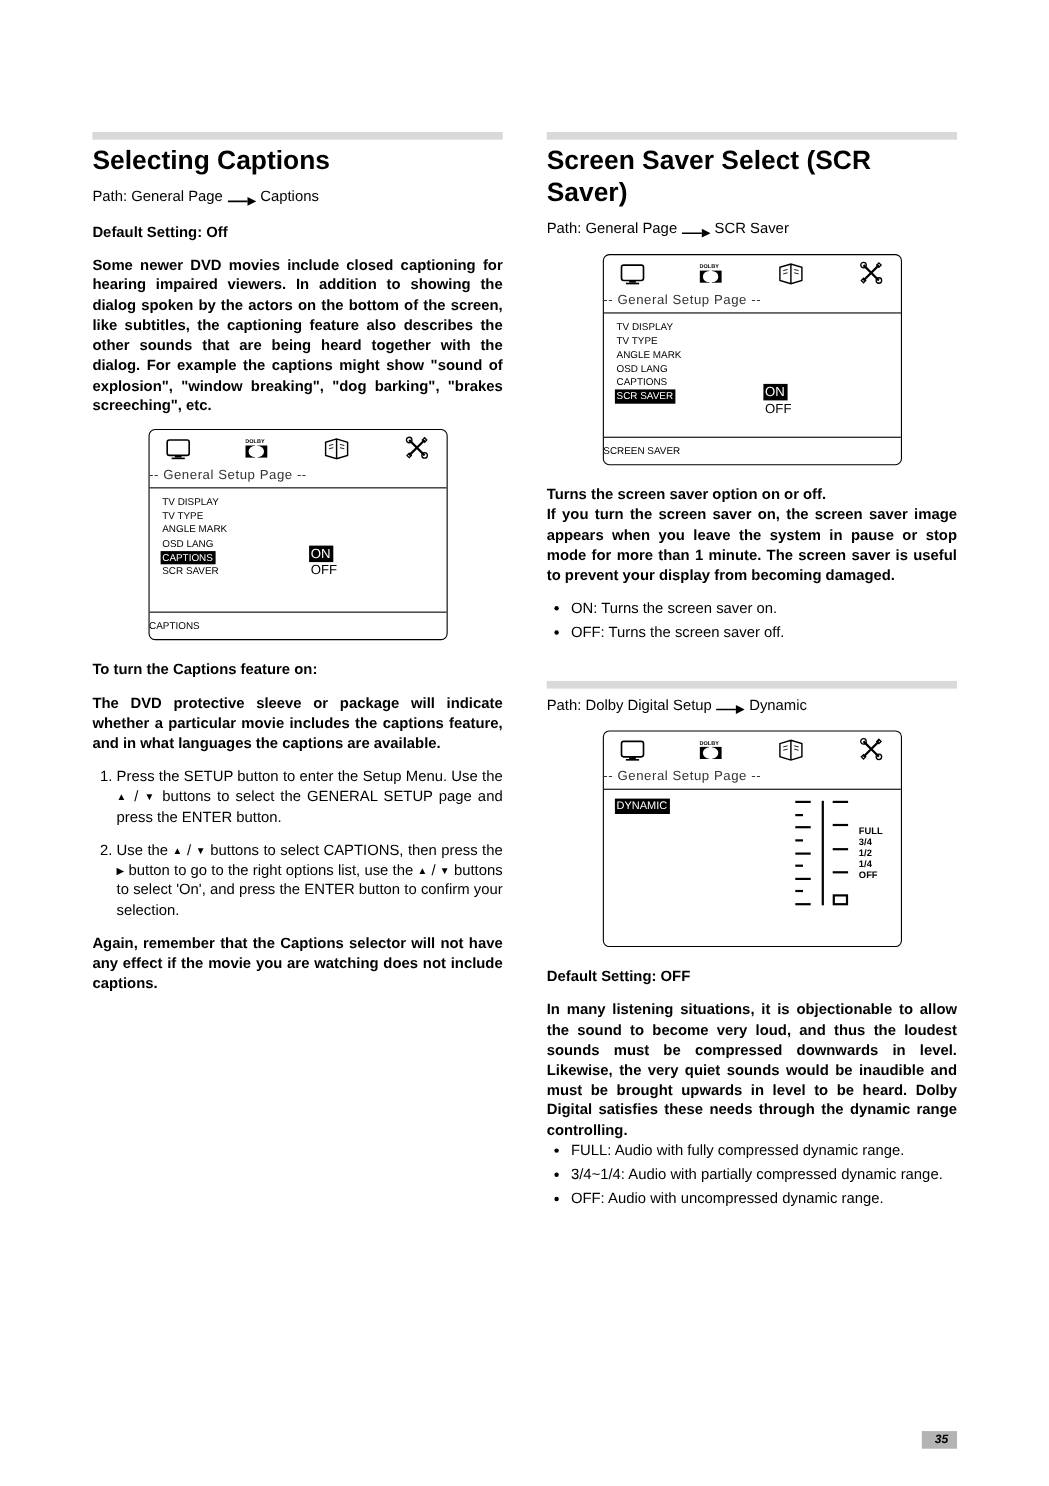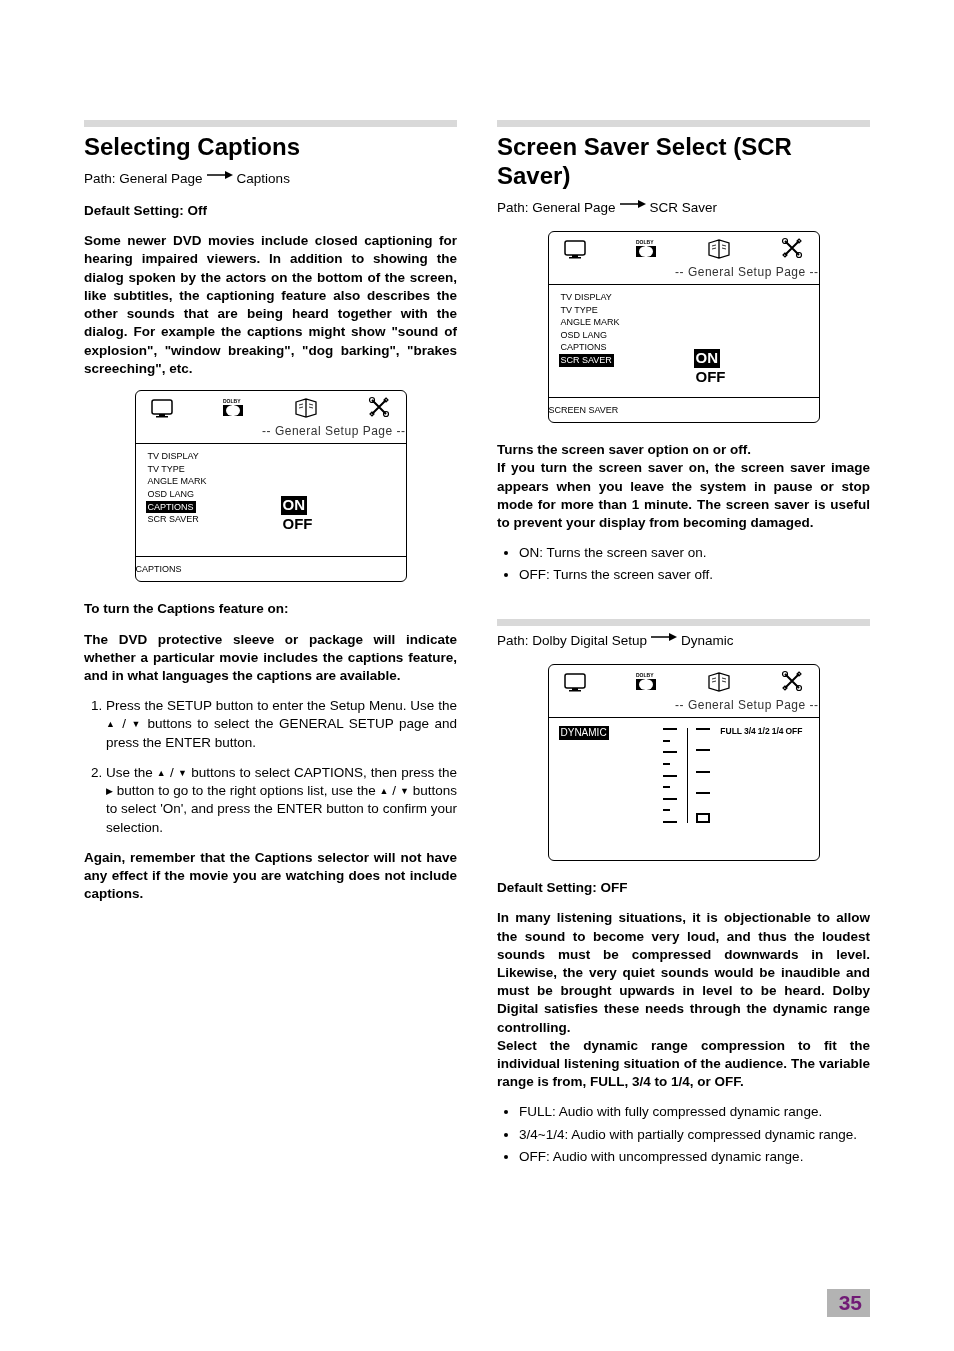--- a/index.html
+++ b/index.html
@@ -32,21 +32,21 @@
   }
   h2.section-title {
     font-size: 24px;
     font-weight: bold;
     margin: 0 0 8px 0;
     line-height: 1.2;
   }
   .path-line {
     margin: 0 0 14px 0;
     display: flex;
-    align-items: flex-start;
+    align-items: flex-end;
     gap: 4px;
     font-size: 13.5px;
   }
   .arrow {
     display: inline-block;
     vertical-align: middle;
   }
   .arrow svg { display: block; }
   p { margin: 0 0 12px 0; text-align: justify; font-weight: bold; }
   ol { margin: 0 0 12px 0; padding-left: 22px; }
@@ -61,21 +61,21 @@
     background: #fff;
     font-size: 10px;
   }
   .setup-header {
     display: flex;
     align-items: center;
     justify-content: space-between;
     padding: 4px 14px 2px 14px;
   }
   .setup-title {
-    text-align: right;
+    text-align: left;
     font-size: 12px;
     padding: 2px 0 4px 0;
     letter-spacing: 0.5px;
     color: #333;
   }
   .setup-body {
     border-top: 1px solid #000;
     padding: 6px 10px 6px 10px;
     min-height: 100px;
     position: relative;
@@ -85,23 +85,22 @@
   .menu-item.sel {
     background: #000;
     color: #fff;
     display: inline-block;
     padding: 0 2px;
   }
   .opt-list {
     position: absolute;
     left: 145px;
     top: 62px;
-    font-size: 15px;
+    font-size: 12px;
     line-height: 1.25;
-    font-weight: bold;
   }
   .opt-item { padding: 0 2px; }
   .opt-item.sel { background: #000; color: #fff; display: inline-block; }
   .setup-footer {
     border-top: 1px solid #000;
     padding: 6px 0;
     font-size: 9px;
     min-height: 12px;
   }
   .dynamic-body {
@@ -114,20 +113,21 @@
     position: absolute;
     right: 16px;
     top: 10px;
     display: flex;
     gap: 8px;
     font-size: 8.5px;
     font-weight: bold;
   }
   .scale-col {
     display: flex;
+    flex-direction: column;
     justify-content: center;
     height: 95px;
   }
   .tick-left, .tick-right {
     width: 16px;
     display: flex;
     flex-direction: column;
     justify-content: space-between;
     align-items: flex-start;
     height: 95px;
@@ -144,23 +144,24 @@
     font-weight: bold;
     white-space: nowrap;
     font-family: "Arial Narrow", Arial, sans-serif;
   }
   .note-text { text-align: justify; }
   .pagenum {
     position: absolute;
     bottom: 34px;
     right: 84px;
     background: #b3b3b3;
-    color: #701a75;
+    color: #000000;
+    font-style: italic;
     font-weight: bold;
-    font-size: 21px;
+    font-size: 11px;
     padding: 2px 8px 2px 12px;
   }
   .icon-cell { display:flex; align-items:center; }
   .tri { font-size: 9px; vertical-align: middle; }
 </style>
 </head>
 <body>
 
 <svg width="0" height="0" style="position:absolute">
   <defs>
@@ -393,21 +394,20 @@
             <span>1/2</span>
             <span>1/4</span>
             <span>OFF</span>
           </div>
         </div>
       </div>
     </div>
 
     <p>Default Setting: OFF</p>
     <p style="margin-bottom:0;">In many listening situations, it is objectionable to allow the sound to become very loud, and thus the loudest sounds must be compressed downwards in level. Likewise, the very quiet sounds would be inaudible and must be brought upwards in level to be heard. Dolby Digital satisfies these needs through the dynamic range controlling.</p>
-    <p>Select the dynamic range compression to fit the individual listening situation of the audience. The variable range is from, FULL, 3/4 to 1/4, or OFF.</p>
     <ul class="bullets">
       <li>FULL: Audio with fully compressed dynamic range.</li>
       <li>3/4~1/4: Audio with partially compressed dynamic range.</li>
       <li>OFF: Audio with uncompressed dynamic range.</li>
     </ul>
   </div>
 </div>
 
 <div class="pagenum">35</div>
 

